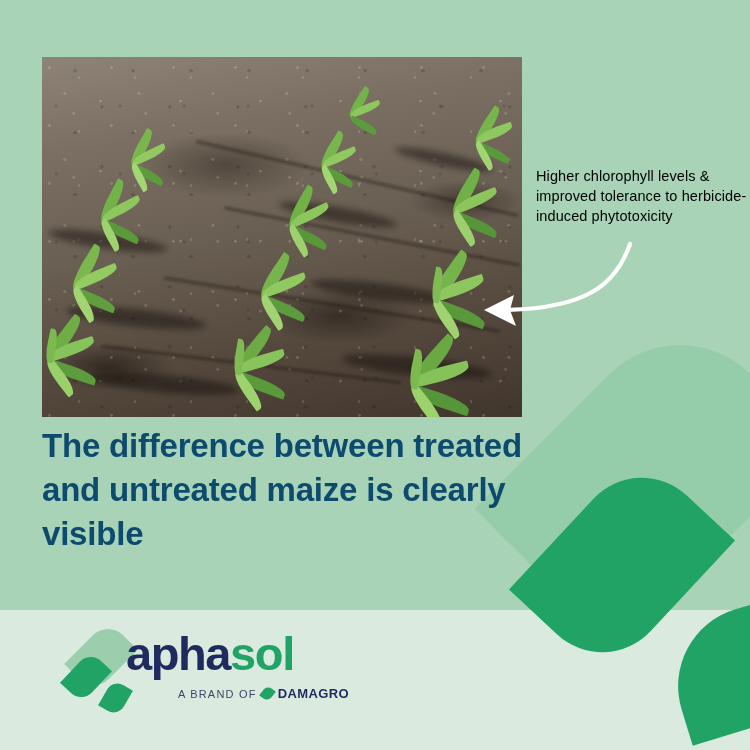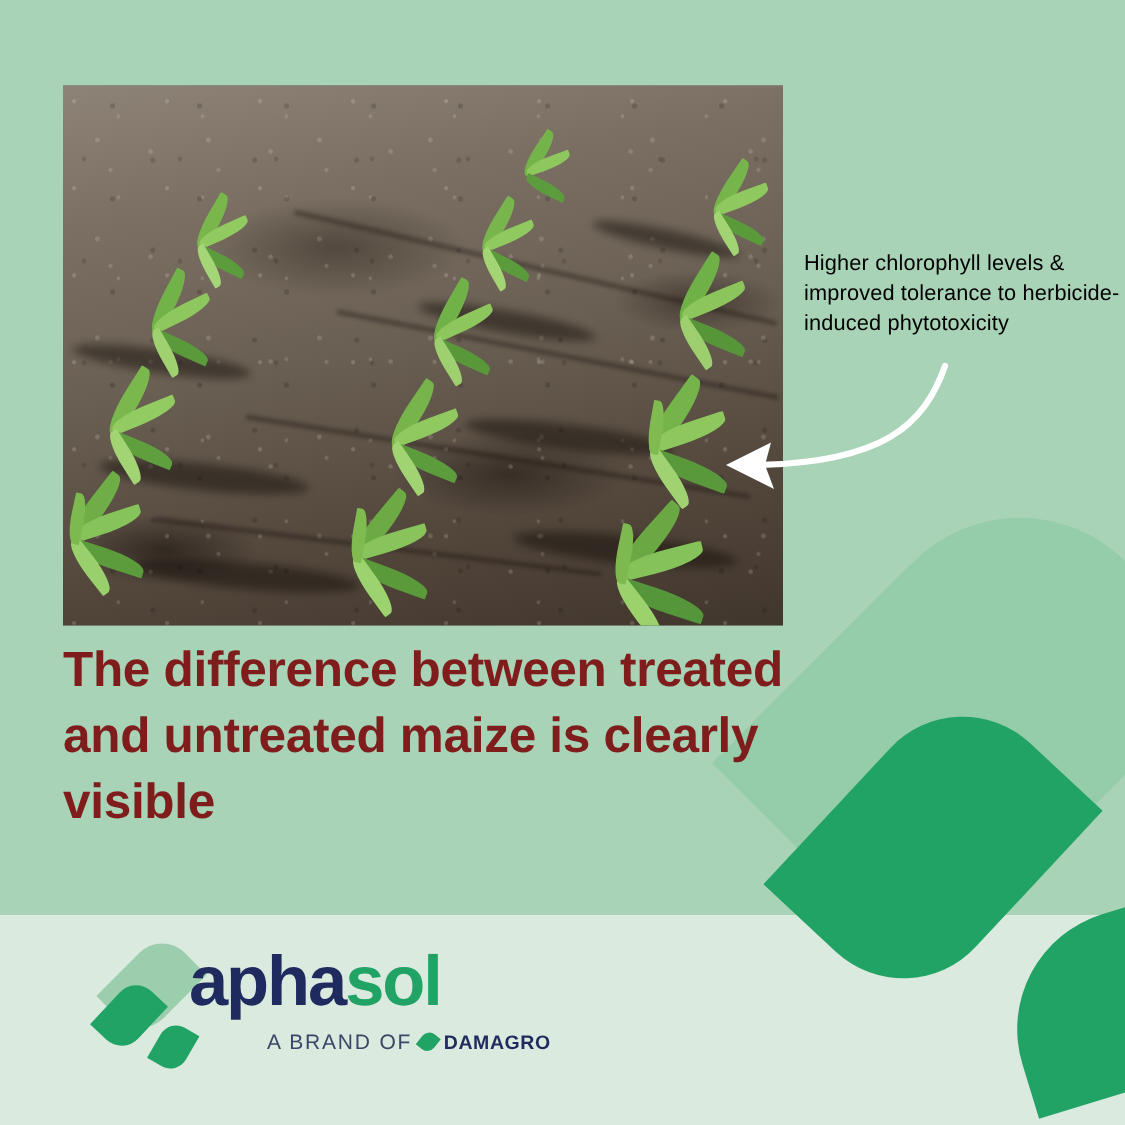--- a/index.html
+++ b/index.html
@@ -147,21 +147,21 @@
     font-weight: 500;
     letter-spacing: .1px;
   }
 
   
   .headline {
     position: absolute;
     left: 42px;
     top: 424px;
     width: 520px;
-    color: #7f1d1d;
+    color: #0c4a6e;
     font-size: 33px;
     line-height: 44px;
     font-weight: 700;
     letter-spacing: -.2px;
   }
 
   
   .logo {
     position: absolute;
     left: 60px;
@@ -221,21 +221,21 @@
   .brandline {
     position: absolute;
     left: 118px;
     top: 62px;
     display: flex;
     align-items: center;
     gap: 5px;
     white-space: nowrap;
   }
   .brand-pre {
-    font-size: 14px;
+    font-size: 11px;
     letter-spacing: 1.2px;
     color: #3b4668;
     font-weight: 400;
   }
   .brand-leaf {
     width: 11px;
     height: 13px;
     background: #21a366;
     border-radius: 6px 0 6px 0;
     transform: rotate(38deg);

